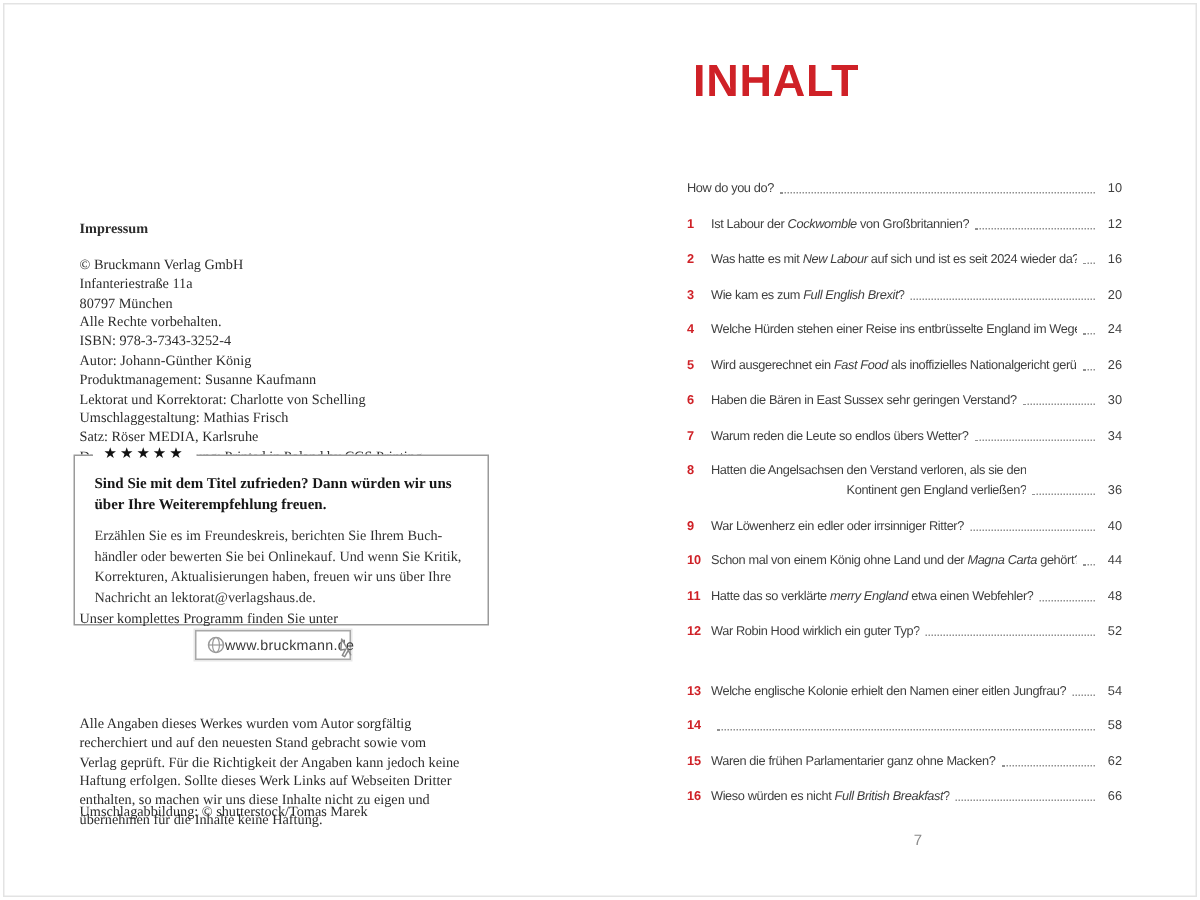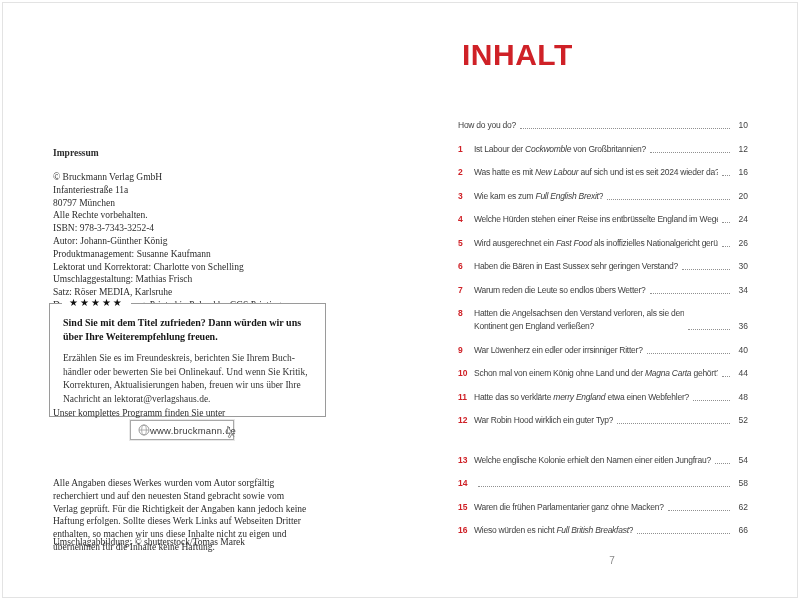--- a/index.html
+++ b/index.html
@@ -47,21 +47,21 @@
     position:absolute;left:462px;top:38px;
     font-family:"Liberation Sans",sans-serif;font-weight:800;font-size:30px;
     letter-spacing:0.5px;
   }
   .toc-list{position:absolute;left:458px;top:119px;width:290px;
     font-family:"Liberation Sans",sans-serif;font-size:8.5px;letter-spacing:-0.25px;
     color:#3f3f3f;}
   .toc-row{display:flex;align-items:flex-end;line-height:13px;margin-bottom:10.5px;}
   .toc-num{flex:0 0 16px;font-weight:bold;align-self:flex-start;letter-spacing:0;}
   .toc-text{flex:0 1 auto;white-space:nowrap;overflow:hidden;}
-  .toc-text.multi{white-space:pre-line;}
+  .toc-text.multi{white-space:pre-line;text-align:right;}
   .toc-text .it{font-style:italic;}
   .leader{flex:1 0 8px;border-bottom:1px dotted #909090;margin:0 4px 3px 4px;height:0;}
   .toc-page{flex:0 0 auto;min-width:14px;text-align:right;letter-spacing:0;}
 
   .folio{
     position:absolute;left:600px;top:555px;width:24px;text-align:center;
     font-family:"Liberation Sans",sans-serif;font-size:10px;color:#8a8a8a;
   }
 </style>
 </head>

